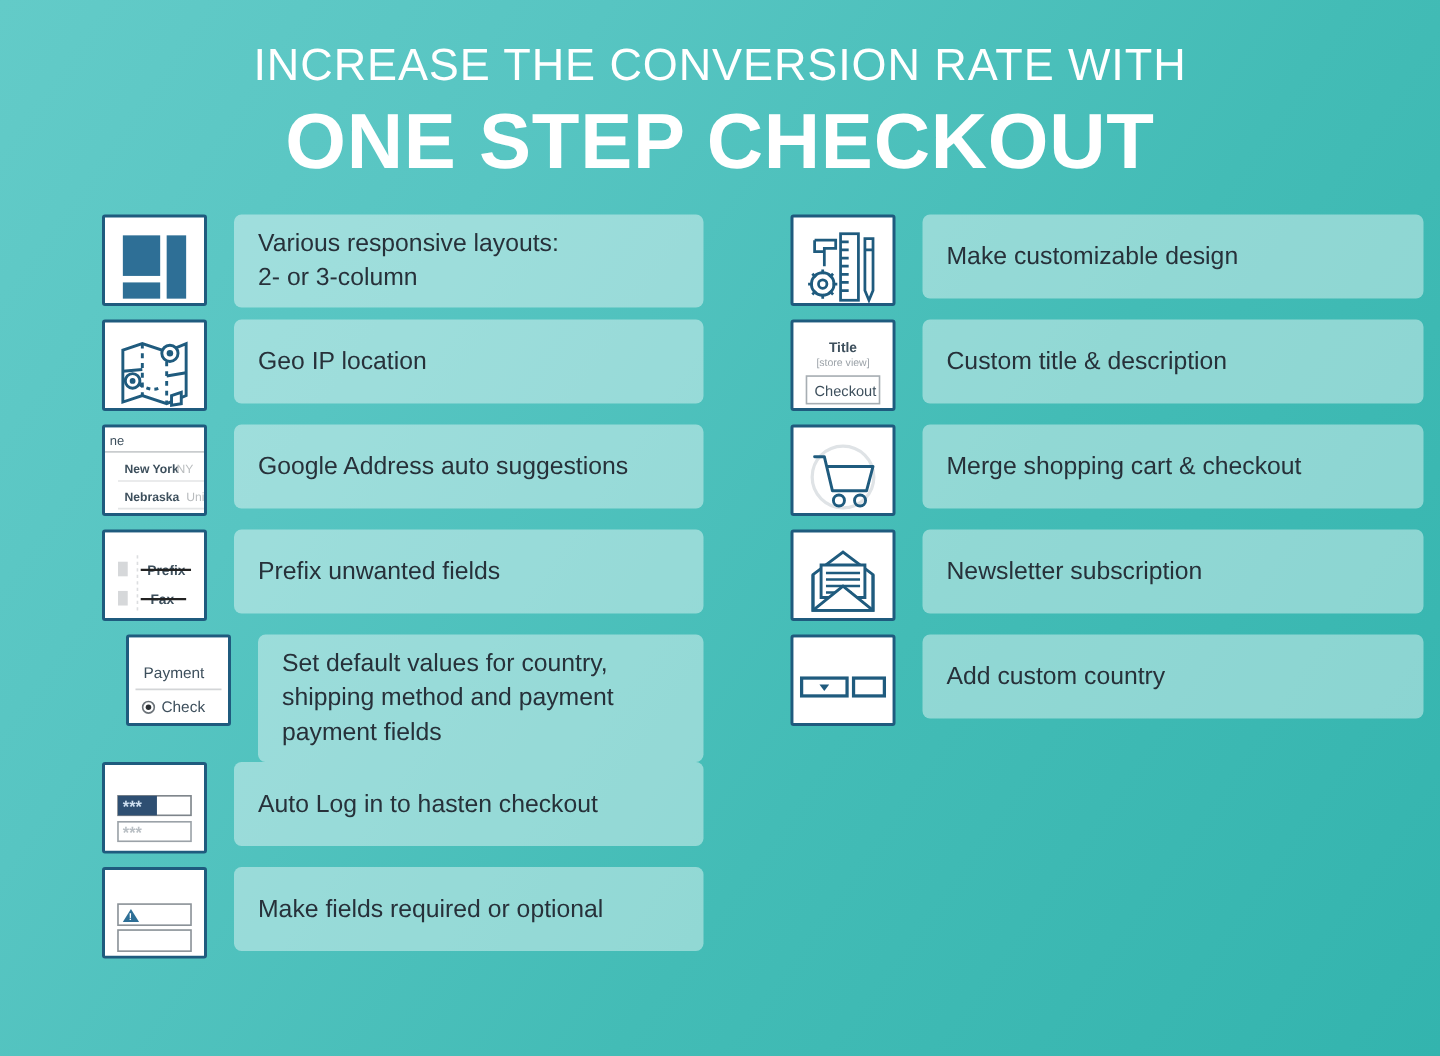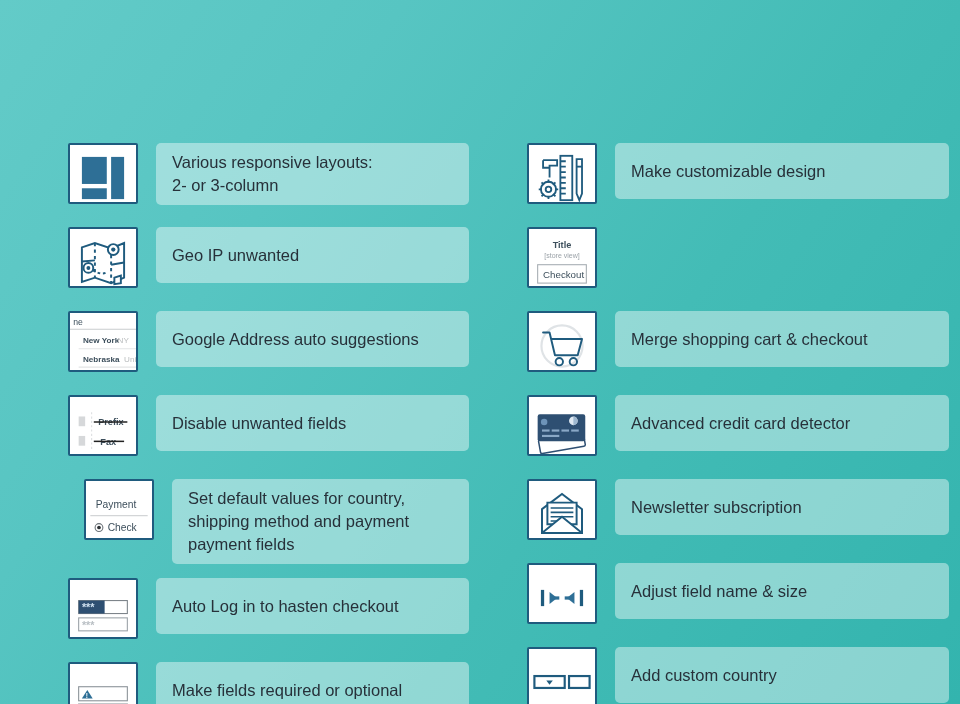--- a/index.html
+++ b/index.html
@@ -57,21 +57,21 @@
     width: 480px;
     padding-left: 68px;
     padding-right: 11px;
   }
   .col.right { padding-left: 527px - 480px; }
   .col.right { padding-left: 47px; padding-right: 11px; }
 
   .row {
     display: flex;
     align-items: flex-start;
-    margin-bottom: 22px;
+    margin-bottom: 8px;
     height: 62px;
   }
   .row.tall { height: 77px; padding-left: 16px; }
 
   
   .tile {
     flex: 0 0 auto;
     width: 70px;
     height: 61px;
     background: #ffffff;
@@ -101,20 +101,24 @@
 
   
   .mini { position: absolute; inset: 0; }
   .tx { font-family: "Liberation Sans", sans-serif; fill: #3d4f5c; }
 </style>
 </head>
 <body>
 
 <div class="poster">
 
+  <div class="header">
+    <div class="title-top">INCREASE THE CONVERSION RATE WITH</div>
+    <div class="title-main">ONE STEP CHECKOUT</div>
+  </div>
 
   <div class="columns">
 
     <div class="col left">
 
       <div class="row">
         <div class="tile">
           <svg class="mini" viewBox="0 0 61 61">
             <rect x="11" y="11" width="23" height="25" fill="#2e6f96"></rect>
             <rect x="11" y="40" width="23" height="10" fill="#2e6f96"></rect>
@@ -137,21 +141,21 @@
             <path d="M11 30 L23 29 M38 33 L50 31"></path>
             <circle cx="40" cy="19" r="5" fill="#fff"></circle>
             <circle cx="40" cy="19" r="2" fill="#1f5b7e" stroke="none"></circle>
             <circle cx="17" cy="36" r="4.5" fill="#fff"></circle>
             <circle cx="17" cy="36" r="1.8" fill="#1f5b7e" stroke="none"></circle>
             <path d="M21 38 Q29 43 34 40" stroke-dasharray="2.5 2.5"></path>
             <path d="M41 45 L47 43 L47 50 L41 51 Z" fill="#fff"></path>
           </svg>
         </div>
         <div class="pill">
-          <span>Geo IP unwanted</span>
+          <span>Geo IP location</span>
         </div>
       </div>
 
       <div class="row">
         <div class="tile">
           <svg class="mini" viewBox="0 0 61 61">
             <rect x="0" y="0" width="61" height="61" fill="#ffffff"></rect>
             <text class="tx" x="3" y="11" font-size="8">ne</text>
             <line x1="0" y1="15" x2="61" y2="15" stroke="#c9ccce" stroke-width="1"></line>
             <text class="tx" x="12" y="28" font-size="7.5" font-weight="bold">New York</text>
@@ -177,21 +181,21 @@
               <rect x="8" y="36" width="6" height="9"></rect>
             </g>
             <line x1="20" y1="14" x2="20" y2="50" stroke="#dcdee0" stroke-dasharray="2 2"></line>
             <text class="tx" x="26" y="26" font-size="8.5" font-weight="bold">Prefix</text>
             <line x1="22" y1="23" x2="53" y2="23" stroke="#222" stroke-width="1.4"></line>
             <text class="tx" x="28" y="44" font-size="8.5" font-weight="bold">Fax</text>
             <line x1="22" y1="41" x2="50" y2="41" stroke="#222" stroke-width="1.4"></line>
           </svg>
         </div>
         <div class="pill">
-          <span>Disable unwanted fields</span>
+          <span>Prefix unwanted fields</span>
         </div>
       </div>
 
       <div class="row tall">
         <div class="tile">
           <svg class="mini" viewBox="0 0 61 61">
             <rect x="0" y="0" width="61" height="61" fill="#ffffff"></rect>
             <text class="tx" x="9" y="25" font-size="9.5">Payment</text>
             <line x1="4" y1="32" x2="57" y2="32" stroke="#d3d5d7" stroke-width="1"></line>
             <circle cx="12" cy="43" r="3.6" fill="#fff" stroke="#6b7278" stroke-width="1"></circle>
@@ -267,91 +271,55 @@
       <div class="row">
         <div class="tile">
           <svg class="mini" viewBox="0 0 61 61">
             <rect x="0" y="0" width="61" height="61" fill="#ffffff"></rect>
             <text class="tx" x="30.5" y="18" font-size="8.5" font-weight="bold" text-anchor="middle">Title</text>
             <text x="30.5" y="27" font-size="6.5" fill="#9ba2a8" text-anchor="middle">[store view]</text>
             <rect x="8" y="33" width="45" height="17" fill="#fff" stroke="#a7aeb3" stroke-width="1"></rect>
             <text class="tx" x="13" y="45" font-size="9">Checkout</text>
           </svg>
         </div>
+        <div class="pill">
+          <span>Custom title &amp; description</span>
+        </div>
       </div>
 
       <div class="row">
         <div class="tile">
           <svg class="mini" viewBox="0 0 61 61" fill="none" stroke="#1f5b7e" stroke-width="1.8">
             <circle cx="30.5" cy="30.5" r="19" stroke="#dfe3e6" stroke-width="2"></circle>
             <path d="M13 18 L19 18 L24 39 L45 39 L49 24 L21 24" stroke-linejoin="round" stroke-linecap="round"></path>
             <circle cx="28" cy="45" r="3.4"></circle>
             <circle cx="41" cy="45" r="3.4"></circle>
           </svg>
         </div>
         <div class="pill">
           <span>Merge shopping cart &amp; checkout</span>
         </div>
       </div>
 
-      <div class="row">
-        <div class="tile">
-          <svg class="mini" viewBox="0 0 61 61">
-            <g transform="rotate(-10 30 40)">
-              <rect x="9" y="36" width="42" height="13" rx="1.5" fill="#fff" stroke="#2e4f72" stroke-width="1.4"></rect>
-            </g>
-            <rect x="8" y="16" width="44" height="25" rx="2" fill="#2e4f72"></rect>
-            <circle cx="14" cy="23" r="3" fill="#6d93b8"></circle>
-            <circle cx="41" cy="22" r="4" fill="#dfe8f1"></circle>
-            <path d="M41 18 A4 4 0 0 1 41 26 Z" fill="#9fb8d0"></path>
-            <g fill="#8aa8c6">
-              <rect x="12" y="30" width="7" height="2"></rect>
-              <rect x="21" y="30" width="7" height="2"></rect>
-              <rect x="30" y="30" width="7" height="2"></rect>
-              <rect x="39" y="30" width="7" height="2"></rect>
-              <rect x="12" y="35" width="16" height="2"></rect>
-            </g>
-          </svg>
-        </div>
-        <div class="pill">
-          <span>Advanced credit card detector</span>
-        </div>
-      </div>
 
       <div class="row">
         <div class="tile">
           <svg class="mini" viewBox="0 0 61 61" fill="none" stroke="#1f5b7e" stroke-width="1.8">
             <path d="M12 26 L30.5 12 L49 26 L49 48 L12 48 Z" fill="#fff"></path>
             <path d="M17 20 L44 20 L44 40 L17 40 Z" fill="#fff"></path>
             <path d="M20 25 L41 25 M20 29 L41 29 M20 33 L41 33 M20 37 L36 37" stroke-width="1.5"></path>
             <path d="M12 48 L30.5 33 L49 48" fill="#fff"></path>
             <path d="M12 26 L12 48 L49 48 L49 26"></path>
           </svg>
         </div>
         <div class="pill">
           <span>Newsletter subscription</span>
         </div>
       </div>
 
-      <div class="row">
-        <div class="tile">
-          <svg class="mini" viewBox="0 0 61 61">
-            <rect x="0" y="0" width="61" height="61" fill="#ffffff"></rect>
-            <rect x="11" y="23" width="3" height="15" fill="#1f5b7e"></rect>
-            <path d="M26 30.5 L19 25 L19 36 Z" fill="#2e6f96"></path>
-            <rect x="24" y="29" width="4" height="3" fill="#2e6f96"></rect>
-            <rect x="47" y="23" width="3" height="15" fill="#1f5b7e"></rect>
-            <path d="M35 30.5 L42 25 L42 36 Z" fill="#2e6f96"></path>
-            <rect x="33" y="29" width="4" height="3" fill="#2e6f96"></rect>
-          </svg>
-        </div>
-        <div class="pill">
-          <span>Adjust field name &amp; size</span>
-        </div>
-      </div>
 
       <div class="row">
         <div class="tile">
           <svg class="mini" viewBox="0 0 61 61">
             <rect x="0" y="0" width="61" height="61" fill="#ffffff"></rect>
             <rect x="5" y="25" width="28" height="11" fill="#fff" stroke="#1f5b7e" stroke-width="2"></rect>
             <path d="M16 29 L22 29 L19 33 Z" fill="#1f5b7e"></path>
             <rect x="37" y="25" width="19" height="11" fill="#fff" stroke="#1f5b7e" stroke-width="2"></rect>
           </svg>
         </div>

